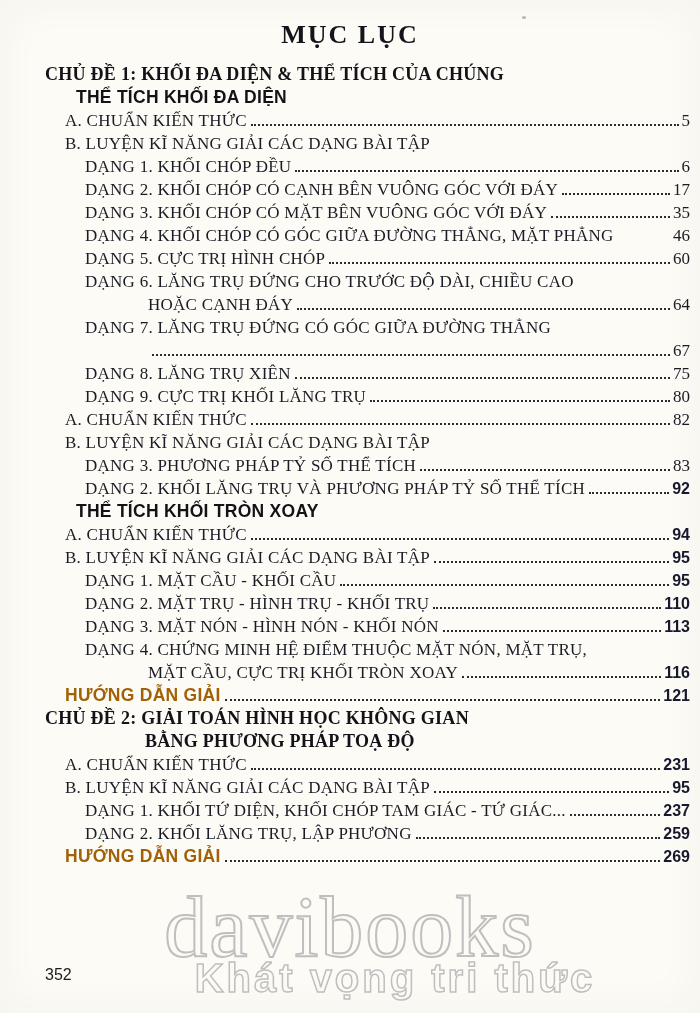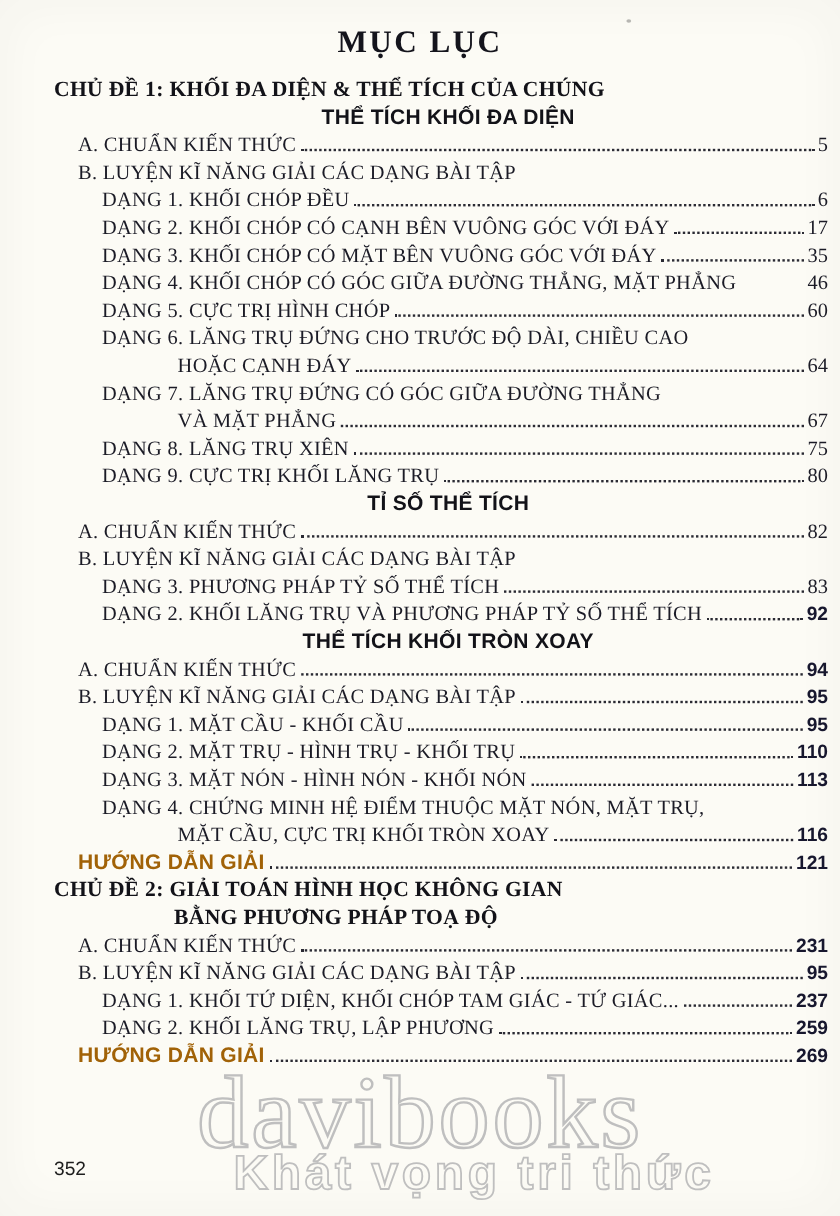--- a/index.html
+++ b/index.html
@@ -53,21 +53,21 @@
     font-weight:700;
     font-size:18px;
     color:#121218;
   }
   .row.chapter-cont{margin-left:100px;}
   .row.chapter-cont .txt{
     font-weight:700;
     font-size:18px;
     color:#121218;
   }
-  .row.section{margin-left:12px;justify-content:center;}
+  .row.section{margin-left:31px;}
   .row.section .txt{
     font-family:"Liberation Sans", sans-serif;
     font-weight:700;
     font-size:17.5px;
     color:#121218;
   }
   .row.hdg{margin-left:20px;}
   .row.hdg .txt{
     font-family:"Liberation Sans", sans-serif;
     font-weight:700;
@@ -176,36 +176,32 @@
     </div>
     <div class="row cont">
       <span class="txt">HOẶC CẠNH ĐÁY</span>
       <span class="dots"></span>
       <span class="pg">64</span>
     </div>
     <div class="row l2">
       <span class="txt">DẠNG 7. LĂNG TRỤ ĐỨNG CÓ GÓC GIỮA ĐƯỜNG THẲNG</span>
     </div>
     <div class="row cont">
-      <span class="txt">VÀ MẶT PHẲNG</span>
       <span class="dots"></span>
       <span class="pg">67</span>
     </div>
     <div class="row l2">
       <span class="txt">DẠNG 8. LĂNG TRỤ XIÊN</span>
       <span class="dots"></span>
       <span class="pg">75</span>
     </div>
     <div class="row l2">
       <span class="txt">DẠNG 9. CỰC TRỊ KHỐI LĂNG TRỤ</span>
       <span class="dots"></span>
       <span class="pg">80</span>
-    </div>
-    <div class="row section">
-      <span class="txt">TỈ SỐ THỂ TÍCH</span>
     </div>
     <div class="row l1">
       <span class="txt">A. CHUẨN KIẾN THỨC</span>
       <span class="dots"></span>
       <span class="pg">82</span>
     </div>
     <div class="row l1">
       <span class="txt">B. LUYỆN KĨ NĂNG GIẢI CÁC DẠNG BÀI TẬP</span>
     </div>
     <div class="row l2">

